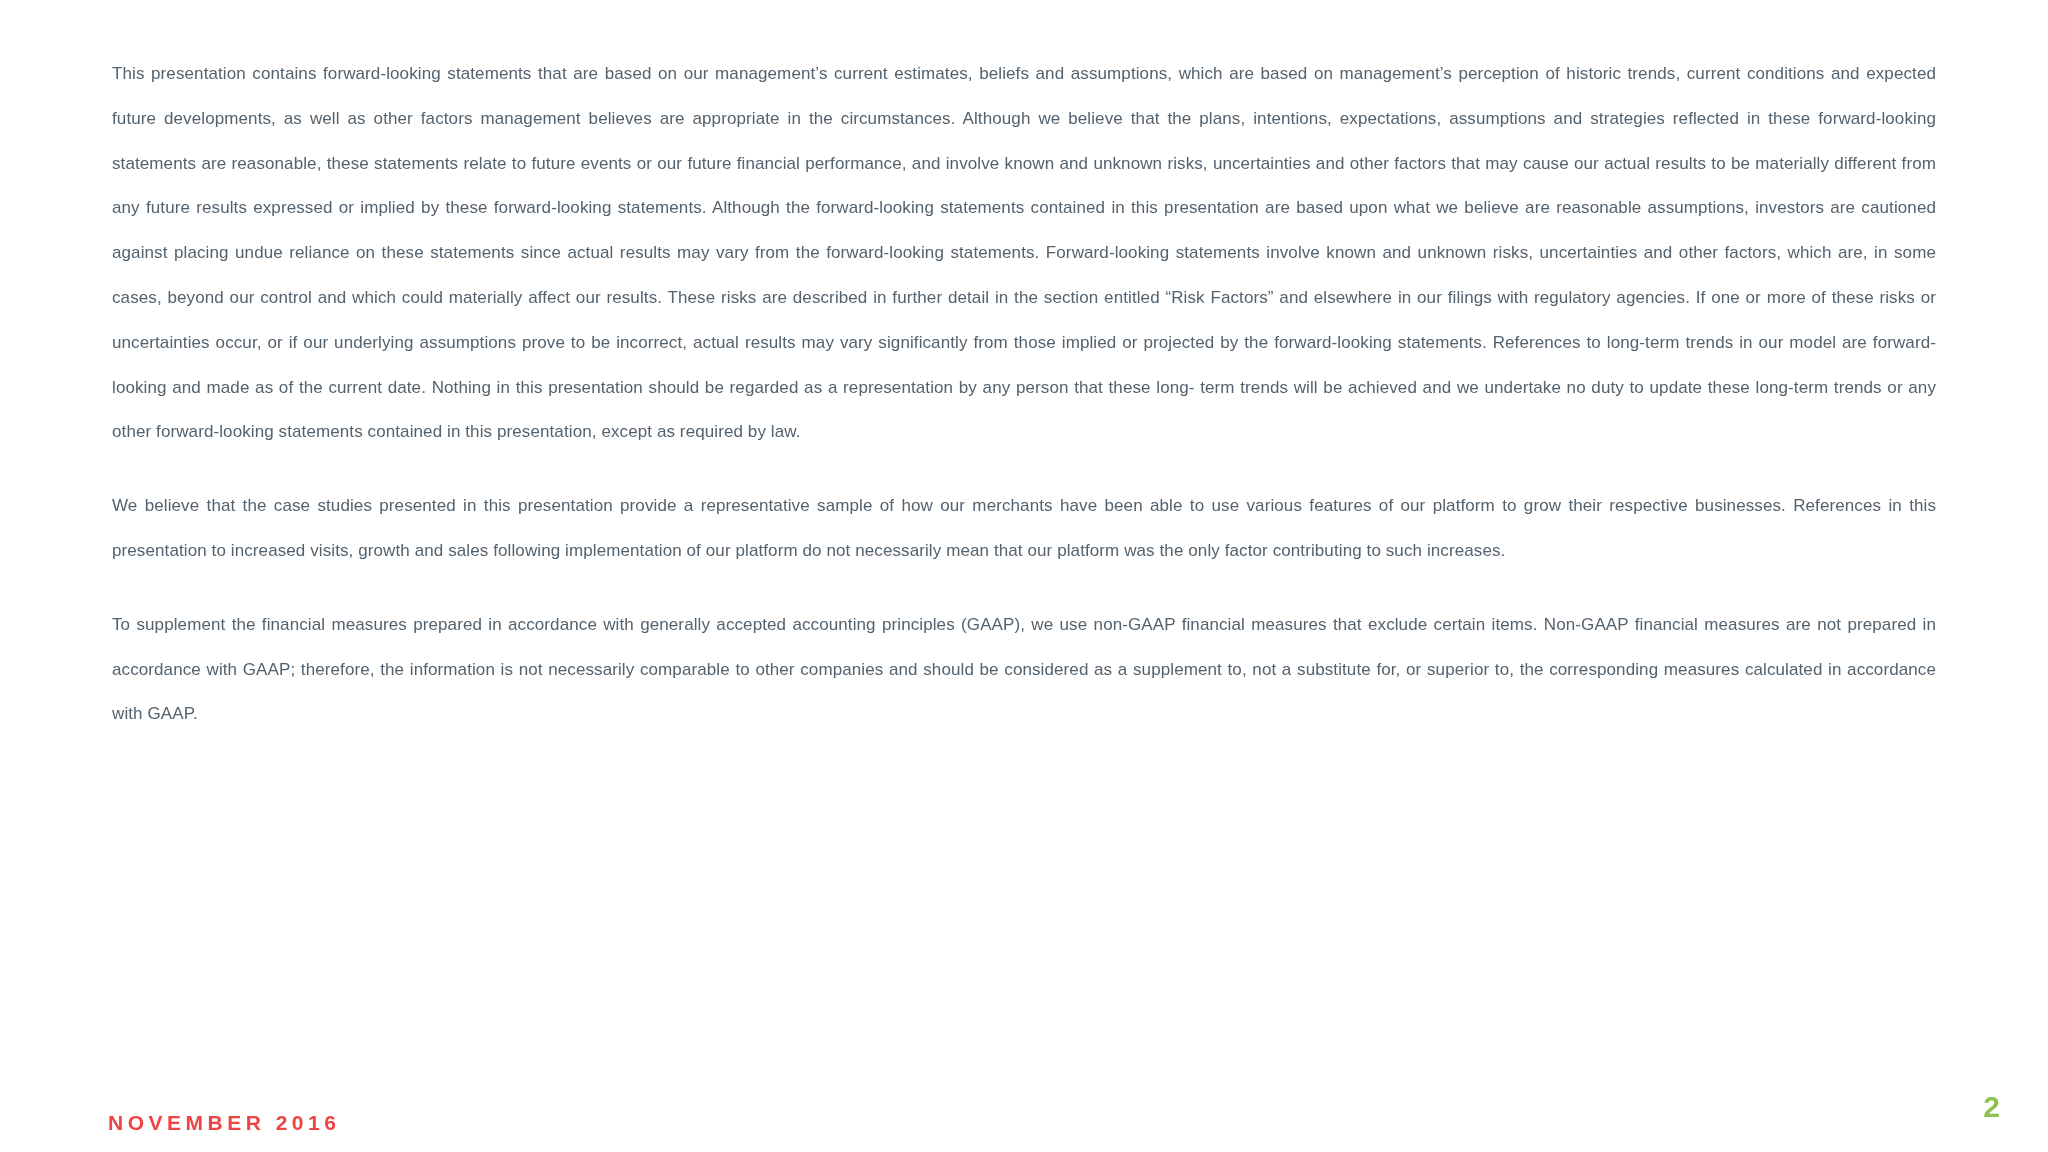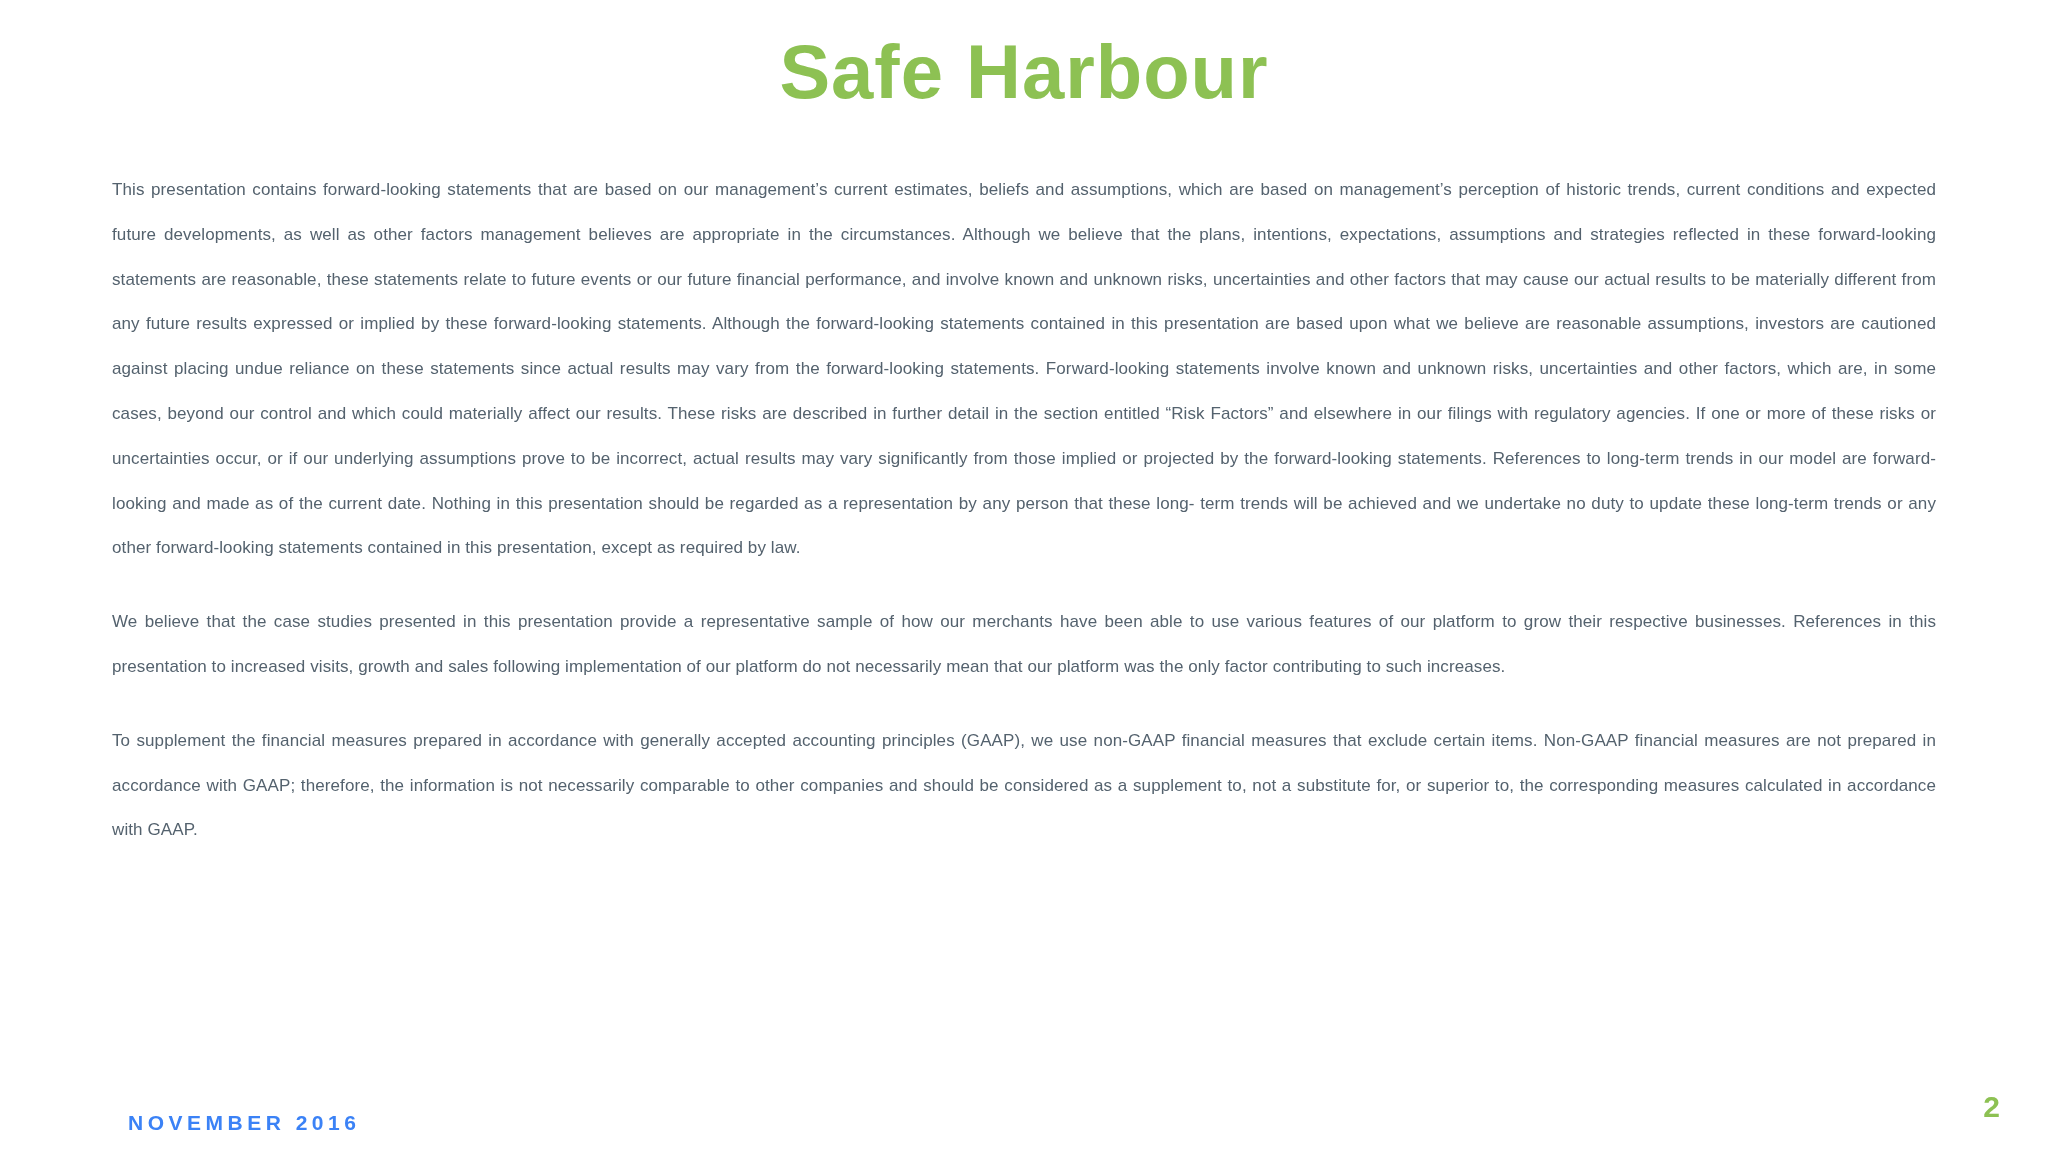--- a/index.html
+++ b/index.html
@@ -30,42 +30,41 @@
   }
   .body-copy p {
     margin: 0 0 29px 0;
     font-size: 17px;
     line-height: 44.8px;
     text-align: justify;
     letter-spacing: 0.1px;
   }
   .slide-date {
     position: absolute;
-    left: 128px;
+    left: 108px;
     bottom: 17px;
     font-size: 21px;
     font-weight: 700;
     letter-spacing: 4.5px;
-    color: #3b82f6;
+    color: #ef4444;
   }
   .page-number {
     position: absolute;
     right: 48px;
     bottom: 28px;
     font-size: 30px;
     font-weight: 700;
     color: #8dc153;
   }
 </style>
 </head>
 <body>
 
 <div class="slide">
 
-  <h1 class="slide-title">Safe Harbour</h1>
 
   <div class="body-copy">
     <p>This presentation contains forward-looking statements that are based on our management’s current estimates, beliefs and assumptions, which are based on management’s perception of historic trends, current conditions and expected future developments, as well as other factors management believes are appropriate in the circumstances. Although we believe that the plans, intentions, expectations, assumptions and strategies reflected in these forward-looking statements are reasonable, these statements relate to future events or our future financial performance, and involve known and unknown risks, uncertainties and other factors that may cause our actual results to be materially different from any future results expressed or implied by these forward-looking statements. Although the forward-looking statements contained in this presentation are based upon what we believe are reasonable assumptions, investors are cautioned against placing undue reliance on these statements since actual results may vary from the forward-looking statements. Forward-looking statements involve known and unknown risks, uncertainties and other factors, which are, in some cases, beyond our control and which could materially affect our results. These risks are described in further detail in the section entitled “Risk Factors” and elsewhere in our filings with regulatory agencies. If one or more of these risks or uncertainties occur, or if our underlying assumptions prove to be incorrect, actual results may vary significantly from those implied or projected by the forward-looking statements. References to long-term trends in our model are forward-looking and made as of the current date. Nothing in this presentation should be regarded as a representation by any person that these long- term trends will be achieved and we undertake no duty to update these long-term trends or any other forward-looking statements contained in this presentation, except as required by law.</p>
     <p>We believe that the case studies presented in this presentation provide a representative sample of how our merchants have been able to use various features of our platform to grow their respective businesses. References in this presentation to increased visits, growth and sales following implementation of our platform do not necessarily mean that our platform was the only factor contributing to such increases.</p>
     <p>To supplement the financial measures prepared in accordance with generally accepted accounting principles (GAAP), we use non-GAAP financial measures that exclude certain items. Non-GAAP financial measures are not prepared in accordance with GAAP; therefore, the information is not necessarily comparable to other companies and should be considered as a supplement to, not a substitute for, or superior to, the corresponding measures calculated in accordance with GAAP.</p>
   </div>
 
   <div class="slide-date">NOVEMBER 2016</div>
 
   <div class="page-number">2</div>

